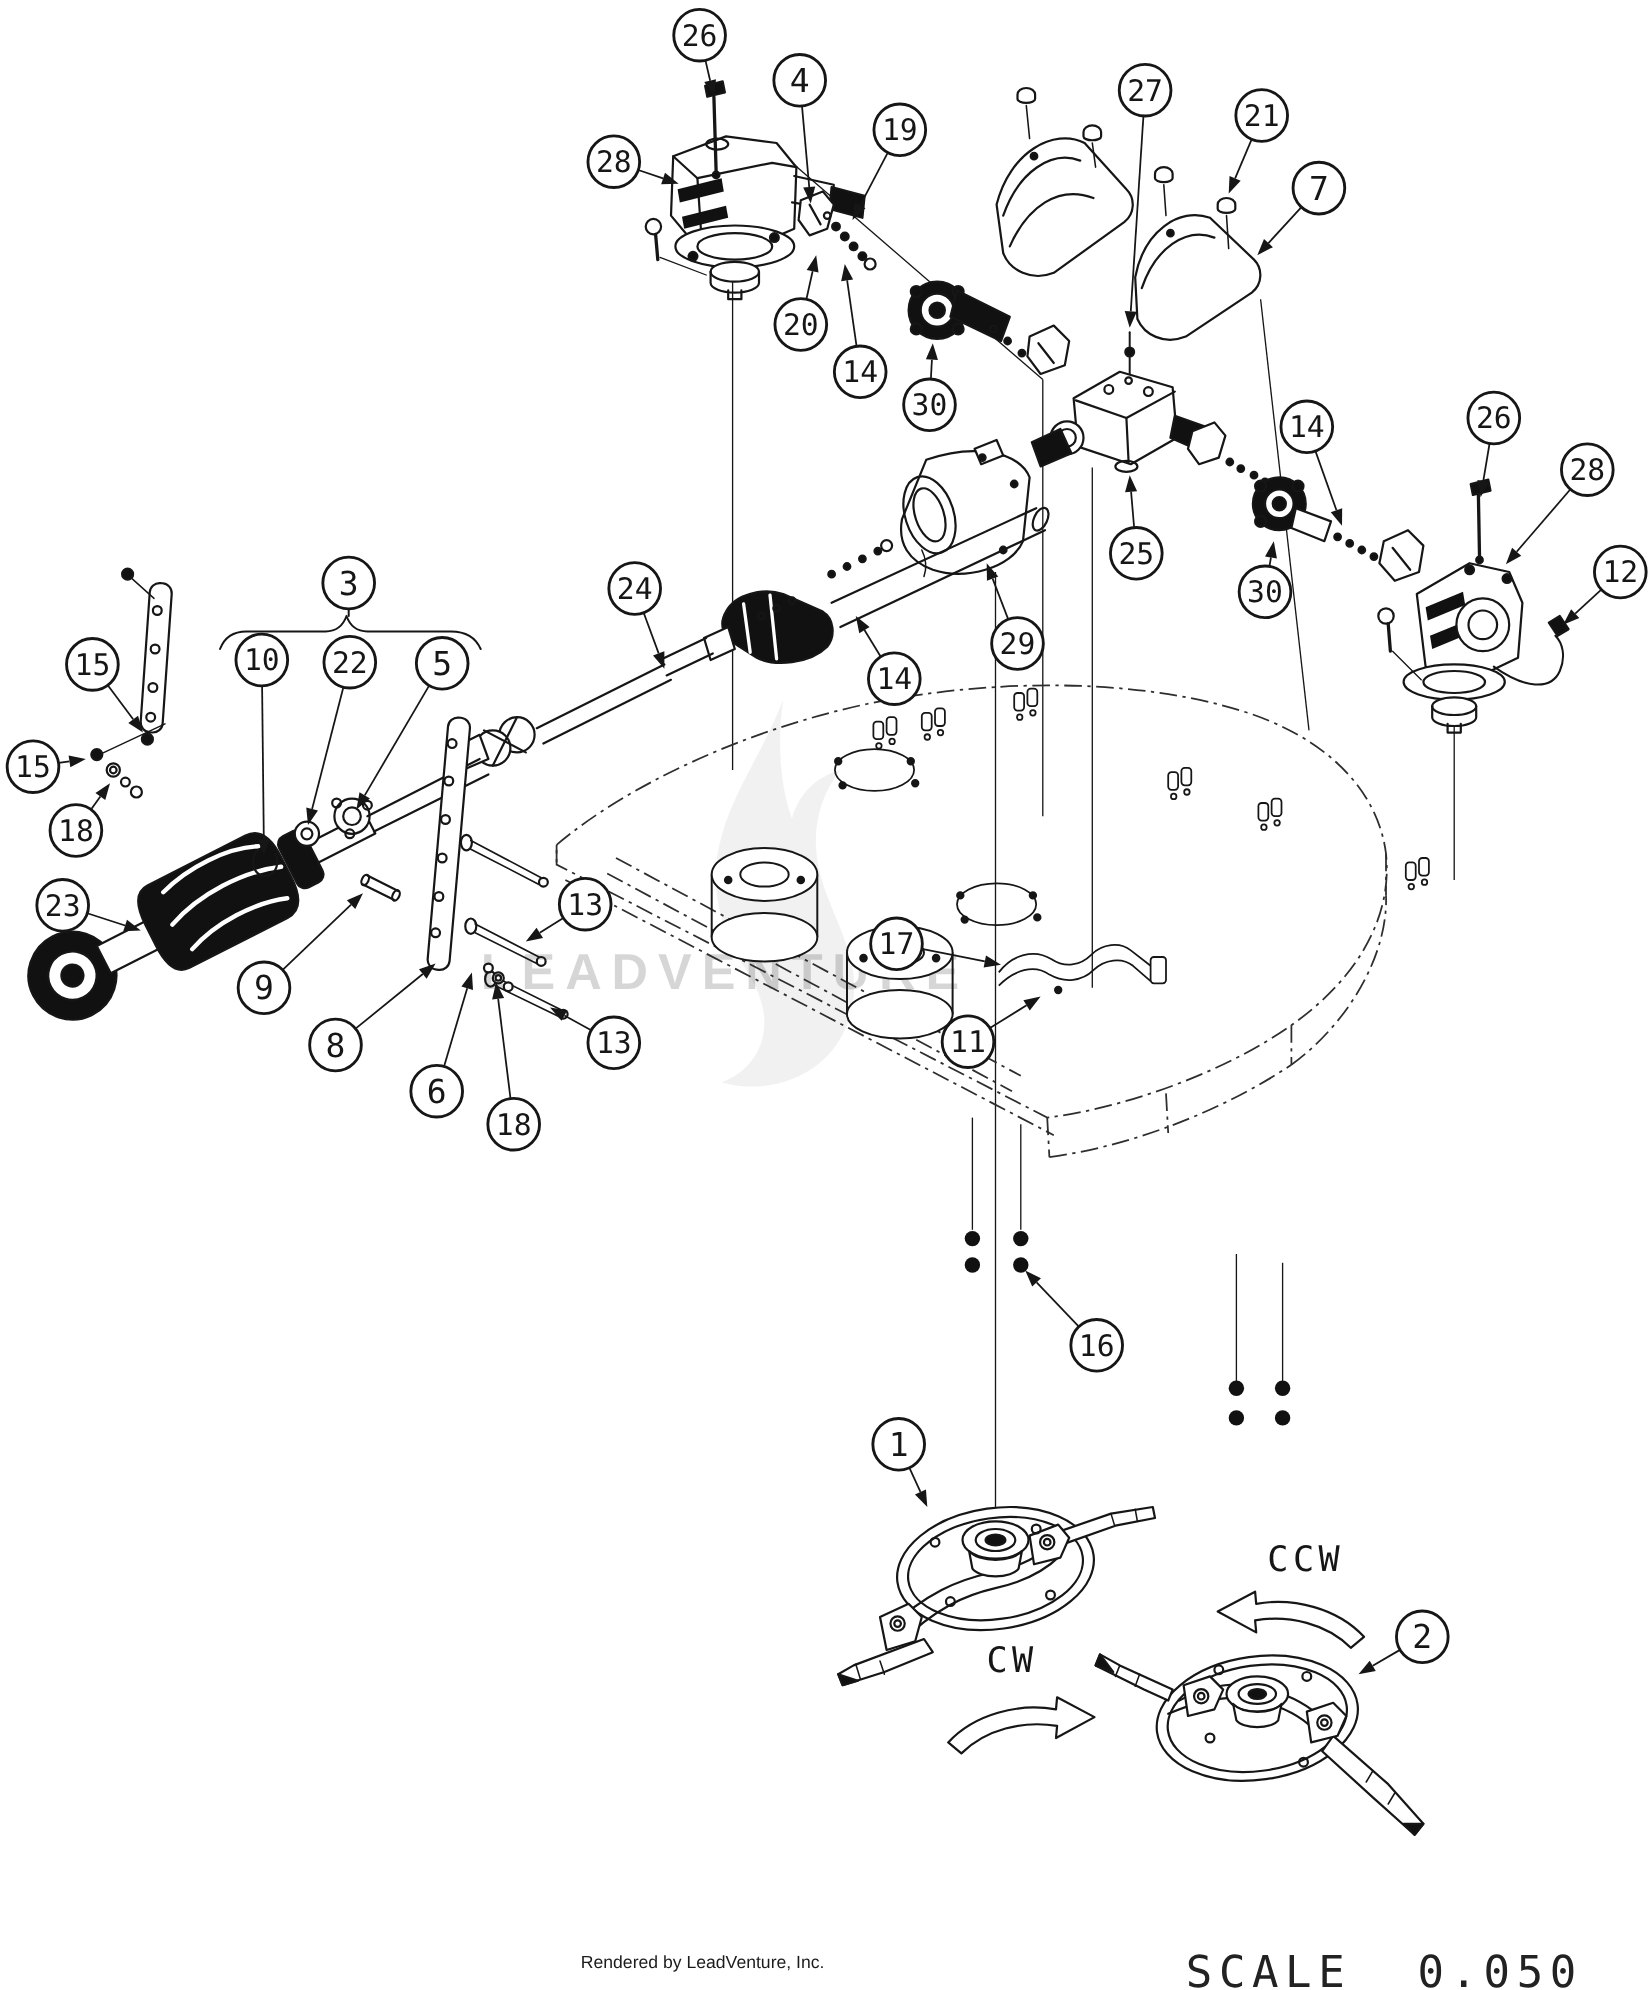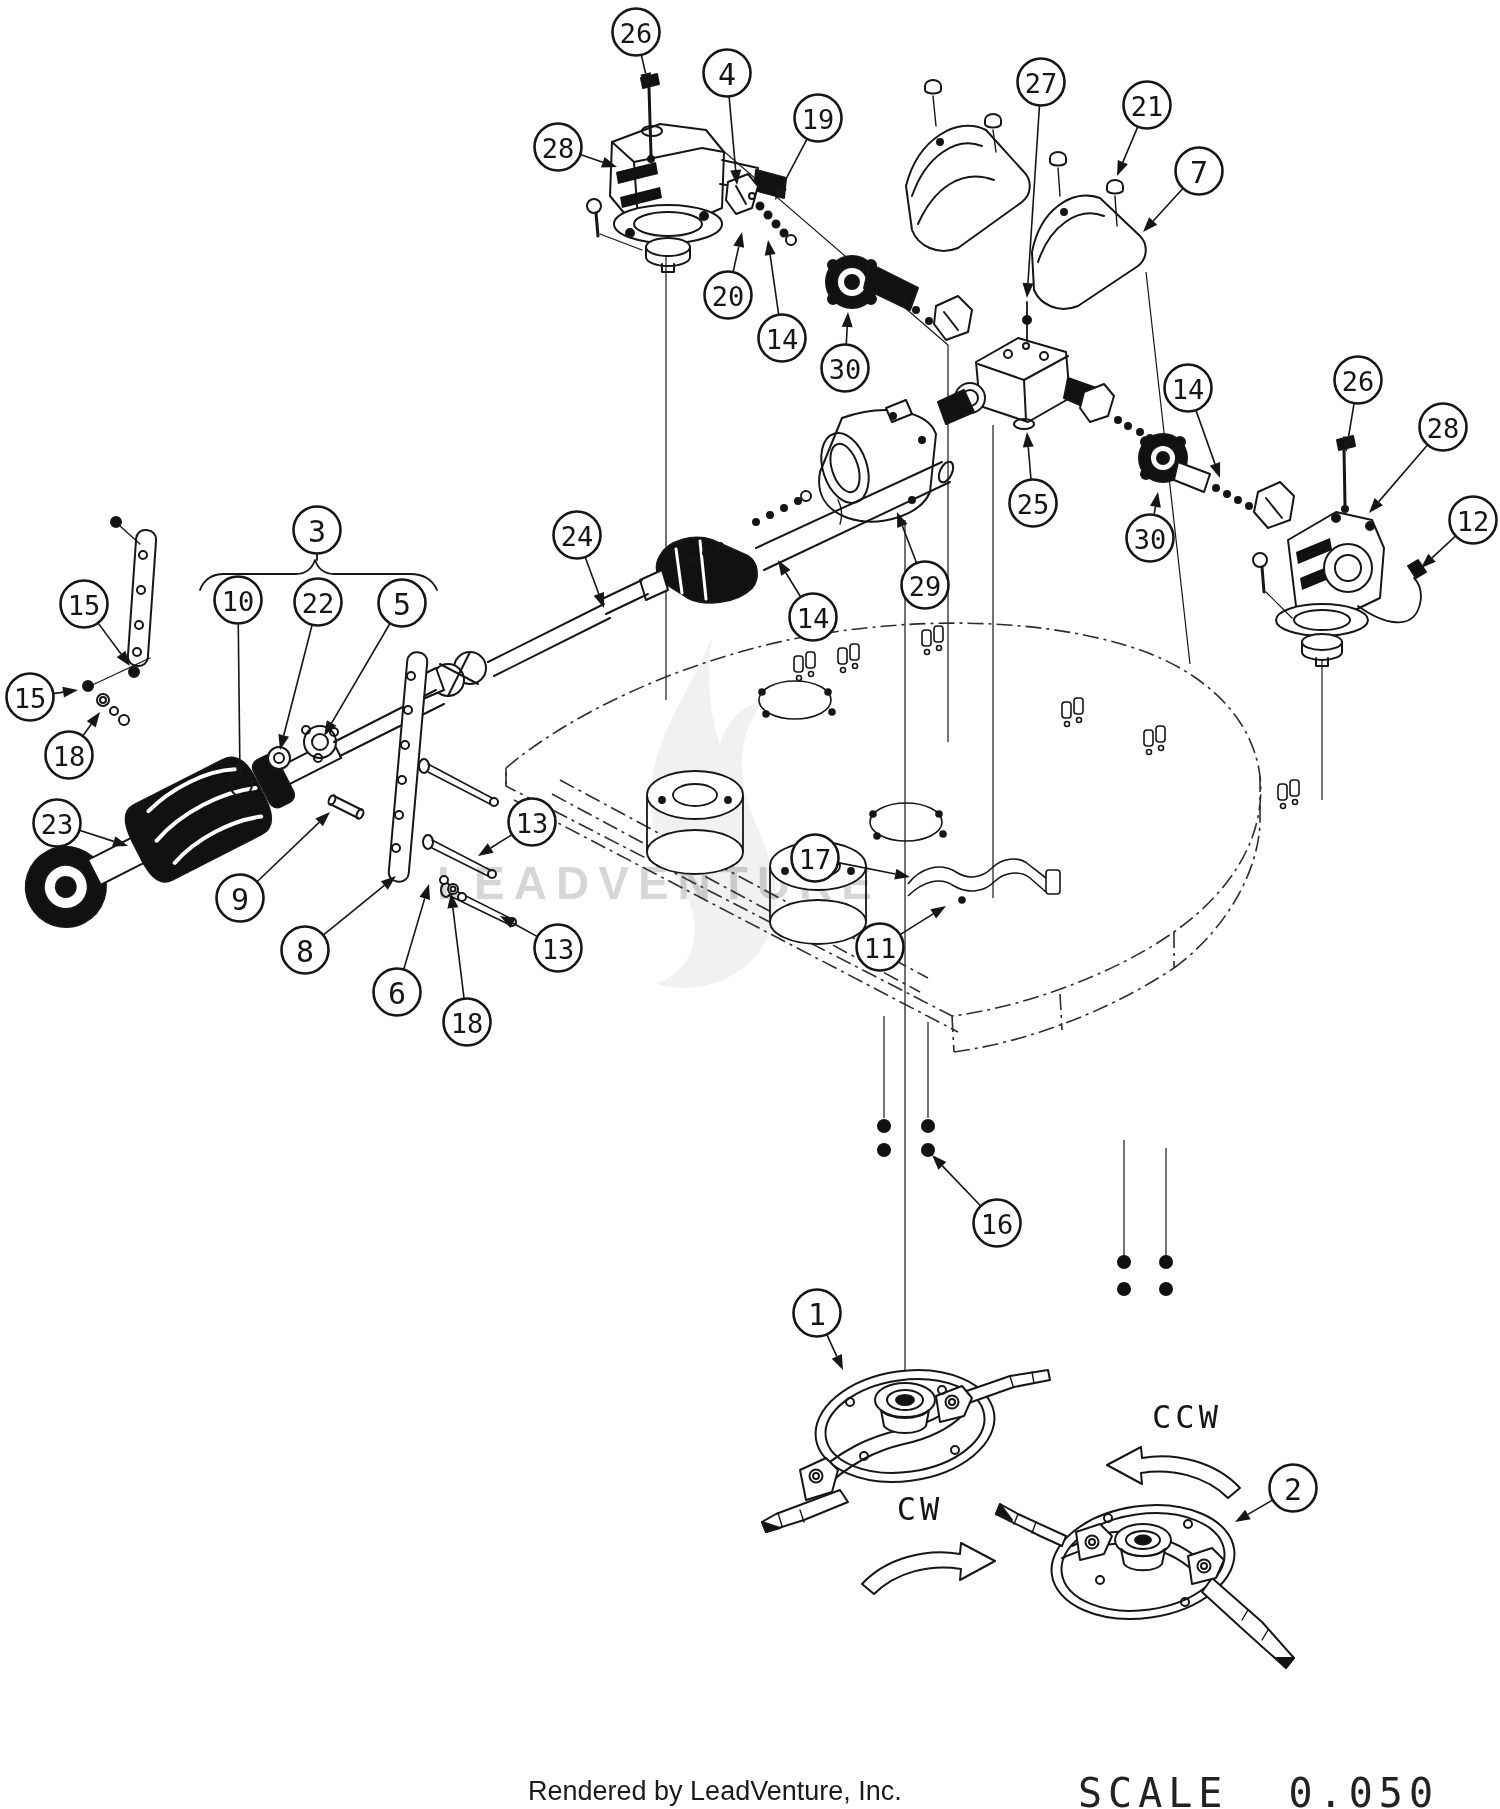--- a/index.html
+++ b/index.html
@@ -2,21 +2,21 @@
 <html><head>
 <meta charset="utf-8">
 <style>
   html,body{margin:0;padding:0;background:#fff;}
   #stage{position:relative;width:1500px;height:1809px;background:#ffffff;overflow:hidden;
          font-family:"DejaVu Sans",sans-serif;}
   #watermark{position:absolute;left:437px;top:856px;font-family:"Liberation Sans",sans-serif;
      font-weight:bold;font-size:46px;letter-spacing:9px;color:rgba(0,0,0,0.16);white-space:nowrap;}
   #diagram{position:absolute;left:0;top:0;}
   .footer-text{position:absolute;color:#1b1b1b;white-space:pre;}
-  #rendered-by{left:528px;top:1776px;font-family:"Liberation Sans",sans-serif;font-size:27px;}
+  #rendered-by{left:528px;top:1776px;font-family:"Liberation Sans",sans-serif;font-size:16px;}
   #scale-note{left:1078px;top:1770px;font-family:"DejaVu Sans Mono",monospace;font-size:40px;
       letter-spacing:6px;color:#222;}
   text.rot-label{font-family:"DejaVu Sans Mono",monospace;font-size:32px;letter-spacing:4px;fill:#161616;}
   .co-num{font-family:"DejaVu Sans Mono",monospace;fill:#161616;}
 </style>
 </head>
 <body>
 
 <div id="stage">
 

